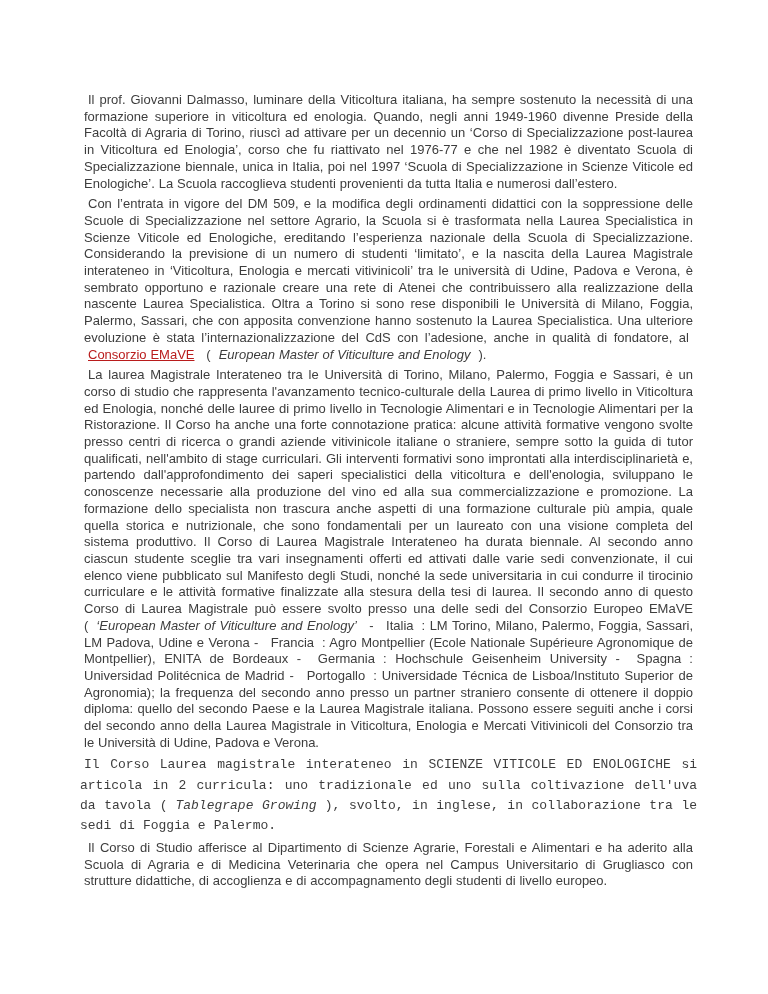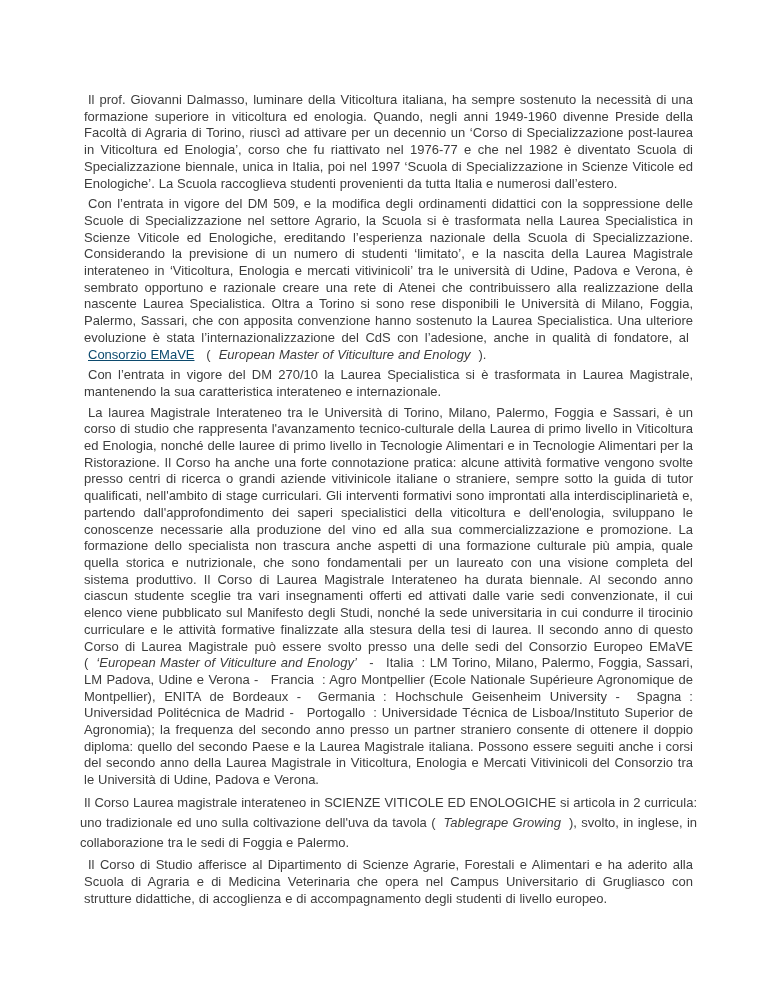--- a/index.html
+++ b/index.html
@@ -17,32 +17,32 @@
     .para {
       font-size: 13px;
       line-height: 1.285;
       color: #3d3d3d;
       text-align: justify;
       word-spacing: 0.02em;
     }
     .para.wide-leading {
       line-height: 1.55;
       margin: 2px 0;
+      font-family: Liberation Mono, monospace;
     }
     .rt-normal { font-style: normal; font-weight: normal; }
     .rt-bold { font-weight: 400; }
     .rt-italic { font-style: italic; }
     a.doc-link {
-      color: #0c4a6e;
+      color: #b91c1c;
       cursor: pointer;
     }
   </style>
 </head>
 <body>
 
 <div class="page">
   <p class="para"><span class="rt-normal">Il prof. Giovanni Dalmasso, luminare della Viticoltura italiana, ha sempre sostenuto la necessità di una formazione superiore in viticoltura ed enologia. Quando, negli anni 1949-1960 divenne Preside della Facoltà di Agraria di Torino, riuscì ad attivare per un decennio un ‘Corso di Specializzazione post-laurea in Viticoltura ed Enologia’, corso che fu riattivato nel 1976-77 e che nel 1982 è diventato Scuola di Specializzazione biennale, unica in Italia, poi nel 1997 ‘Scuola di Specializzazione in Scienze Viticole ed Enologiche’. La Scuola raccoglieva studenti provenienti da tutta Italia e numerosi dall’estero.</span></p>
   <p class="para"><span class="rt-normal">Con l’entrata in vigore del DM 509, e la modifica degli ordinamenti didattici con la soppressione delle Scuole di Specializzazione nel settore Agrario, la Scuola si è trasformata nella Laurea Specialistica in Scienze Viticole ed Enologiche, ereditando l’esperienza nazionale della Scuola di Specializzazione. Considerando la previsione di un numero di studenti ‘limitato’, e la nascita della Laurea Magistrale interateneo in ‘Viticoltura, Enologia e mercati vitivinicoli’ tra le università di Udine, Padova e Verona, è sembrato opportuno e razionale creare una rete di Atenei che contribuissero alla realizzazione della nascente Laurea Specialistica. Oltra a Torino si sono rese disponibili le Università di Milano, Foggia, Palermo, Sassari, che con apposita convenzione hanno sostenuto la Laurea Specialistica. Una ulteriore evoluzione è stata l’internazionalizzazione del CdS con l’adesione, anche in qualità di fondatore, al </span><a href="#" class="doc-link">Consorzio EMaVE</a><span class="rt-normal"> (</span><span class="rt-italic">European Master of Viticulture and Enology</span><span class="rt-normal">).</span></p>
-  <p class="para"><span class="rt-normal">Con l’entrata in vigore del DM 270/10 la Laurea Specialistica si è trasformata in Laurea Magistrale, mantenendo la sua caratteristica interateneo e internazionale.</span></p>
   <p class="para"><span class="rt-normal">La laurea Magistrale Interateneo tra le Università di Torino, Milano, Palermo, Foggia e Sassari, è un corso di studio che rappresenta l'avanzamento tecnico-culturale della Laurea di primo livello in Viticoltura ed Enologia, nonché delle lauree di primo livello in Tecnologie Alimentari e in Tecnologie Alimentari per la Ristorazione. Il Corso ha anche una forte connotazione pratica: alcune attività formative vengono svolte presso centri di ricerca o grandi aziende vitivinicole italiane o straniere, sempre sotto la guida di tutor qualificati, nell'ambito di stage curriculari. Gli interventi formativi sono improntati alla interdisciplinarietà e, partendo dall'approfondimento dei saperi specialistici della viticoltura e dell'enologia, sviluppano le conoscenze necessarie alla produzione del vino ed alla sua commercializzazione e promozione. La formazione dello specialista non trascura anche aspetti di una formazione culturale più ampia, quale quella storica e nutrizionale, che sono fondamentali per un laureato con una visione completa del sistema produttivo. Il Corso di Laurea Magistrale Interateneo ha durata biennale. Al secondo anno ciascun studente sceglie tra vari insegnamenti offerti ed attivati dalle varie sedi convenzionate, il cui elenco viene pubblicato sul Manifesto degli Studi, nonché la sede universitaria in cui condurre il tirocinio curriculare e le attività formative finalizzate alla stesura della tesi di laurea. Il secondo anno di questo Corso di Laurea Magistrale può essere svolto presso una delle sedi del Consorzio Europeo EMaVE (</span><span class="rt-italic">‘European Master of Viticulture and Enology’</span><span class="rt-normal"> - </span><span class="rt-bold">Italia</span><span class="rt-normal">: LM Torino, Milano, Palermo, Foggia, Sassari, LM Padova, Udine e Verona - </span><span class="rt-bold">Francia</span><span class="rt-normal">: Agro Montpellier (Ecole Nationale Supérieure Agronomique de Montpellier), ENITA de Bordeaux - </span><span class="rt-bold">Germania</span><span class="rt-normal">: Hochschule Geisenheim University - </span><span class="rt-bold">Spagna</span><span class="rt-normal">: Universidad Politécnica de Madrid - </span><span class="rt-bold">Portogallo</span><span class="rt-normal">: Universidade Técnica de Lisboa/Instituto Superior de Agronomia); la frequenza del secondo anno presso un partner straniero consente di ottenere il doppio diploma: quello del secondo Paese e la Laurea Magistrale italiana. Possono essere seguiti anche i corsi del secondo anno della Laurea Magistrale in Viticoltura, Enologia e Mercati Vitivinicoli del Consorzio tra le Università di Udine, Padova e Verona.</span></p>
   <p class="para wide-leading"><span class="rt-normal">Il Corso Laurea magistrale interateneo in SCIENZE VITICOLE ED ENOLOGICHE si articola in 2 curricula: uno tradizionale ed uno sulla coltivazione dell'uva da tavola (</span><span class="rt-italic">Tablegrape Growing</span><span class="rt-normal">), svolto, in inglese, in collaborazione tra le sedi di Foggia e Palermo.</span></p>
   <p class="para"><span class="rt-normal">Il Corso di Studio afferisce al Dipartimento di Scienze Agrarie, Forestali e Alimentari e ha aderito alla Scuola di Agraria e di Medicina Veterinaria che opera nel Campus Universitario di Grugliasco con strutture didattiche, di accoglienza e di accompagnamento degli studenti di livello europeo.</span></p>
 </div>
 
 </body></html>

